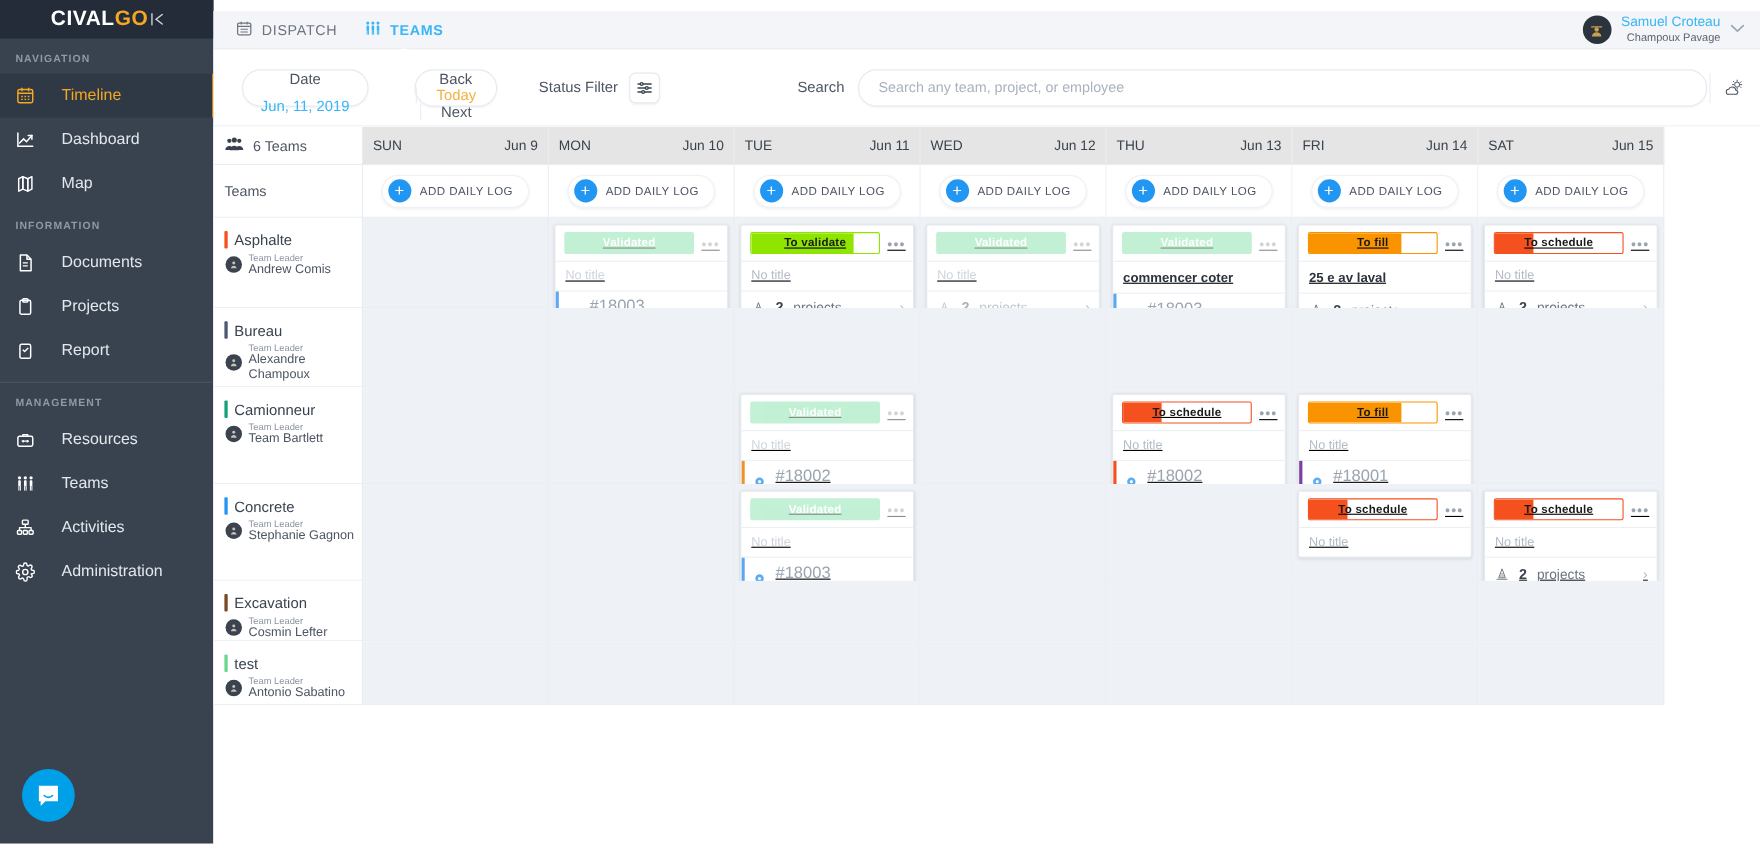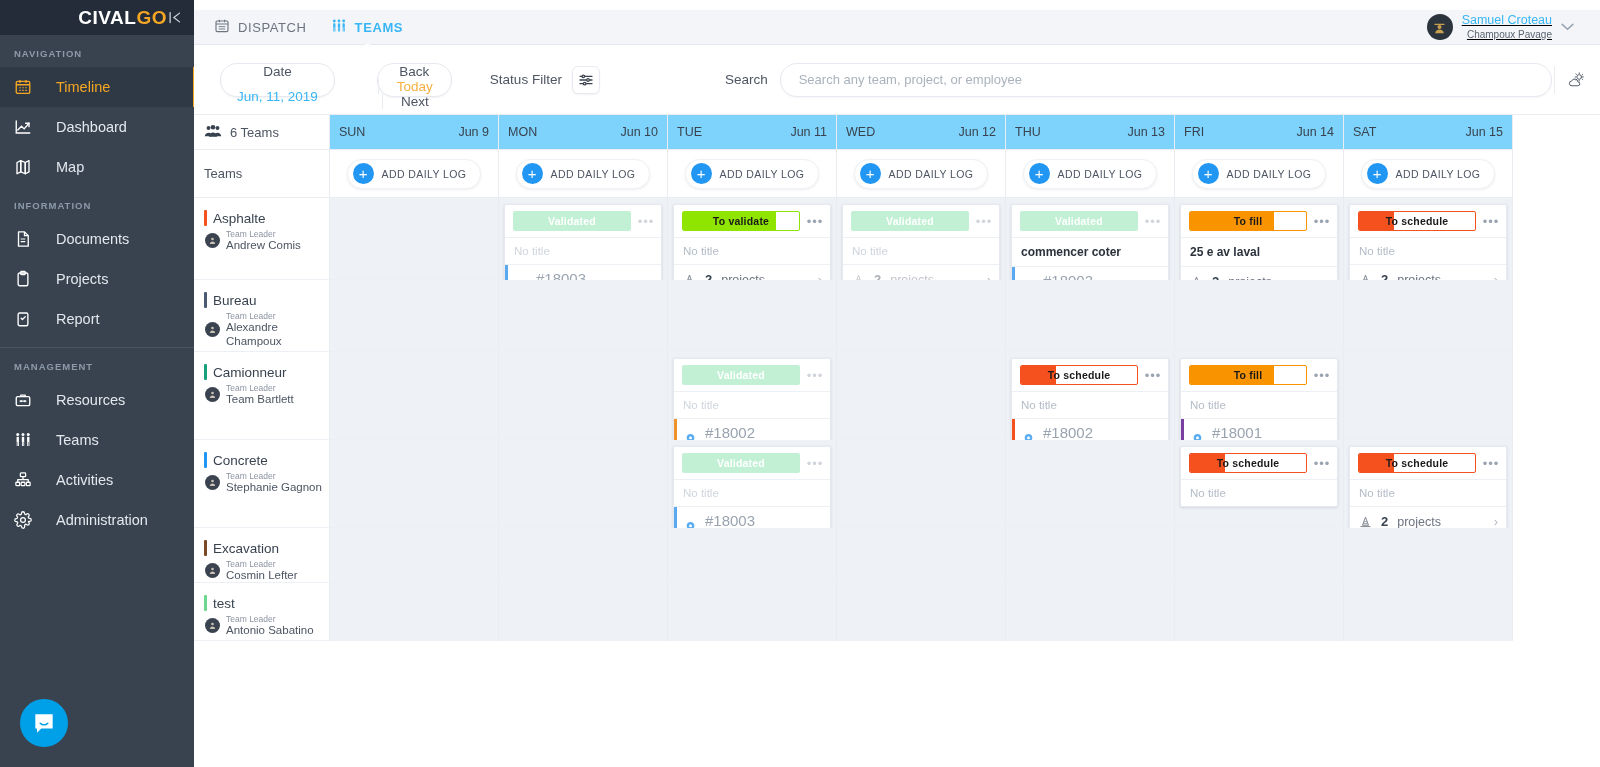--- a/index.html
+++ b/index.html
@@ -12,21 +12,21 @@
   .app { position: relative; width: 1600px; height: 767px; display: flex; }
 
   
   .sidebar {
     width: 194px; height: 767px; background: #39434f;
     display: flex; flex-direction: column; flex: 0 0 194px;
     position: relative;
   }
   .logo-bar {
     height: 35px; background: #232c38; display: flex; align-items: center;
-    justify-content: flex-end; padding: 0 12px 0 14px;
+    justify-content: center; padding: 0 12px 0 14px;
   }
   .logo { font-size: 19px; font-weight: bold; letter-spacing: .5px; display:flex; align-items:center; }
   .logo .c1 { color: #ffffff; }
   .logo .c2 { color: #f5a623; }
   .collapse-icon { color: #cfd6de; font-size: 13px; display:flex; align-items:center; }
   .collapse-icon svg { width:15px; height:15px; }
 
   .nav-section-title {
     color: #8d9aaa; font-size: 9.5px; letter-spacing: 1px;
     padding: 13px 0 8px 14px; font-weight: bold;
@@ -68,23 +68,22 @@
   .tab { display: flex; align-items: center; gap: 8px; font-size: 13px; letter-spacing: .6px;
          color: #6d7480; cursor: pointer; height: 100%; position: relative;}
   .tab svg { width: 16px; height: 16px; }
   .tab.active { color: #38b6f5; font-weight: bold; }
   .tab.active .dot {
     position: absolute; left: 50%; margin-left: -4px; bottom: -12px;
     width: 9px; height: 9px; border-radius: 50%; background: #2196f3;
     box-shadow: 0 0 0 3px #ffffff;
   }
   .user-area {
-    margin-left: auto; display: flex; align-items: center; gap: 9px; padding-right: 26px;
+    margin-left: auto; display: flex; align-items: center; gap: 9px; padding-right: 14px;
     cursor: pointer;
-    text-decoration: underline;
   }
   .avatar {
     width: 26px; height: 26px; border-radius: 50%; background: #2b333d;
     display:flex; align-items:center; justify-content:center;
   }
   .avatar svg { width:15px; height:15px; }
   .user-names { display: flex; flex-direction: column; align-items: flex-end; line-height: 1.25; }
   .user-name { color: #38b6f5; font-size: 12.5px; }
   .user-org { color: #5b6471; font-size: 10px; }
   .caret { color: #9aa4b0; font-size: 11px; }
@@ -146,21 +145,21 @@
   }
   .hdr-teams {
     height: 35px; display: flex; align-items: center; gap: 8px; padding-left: 10px;
     border-bottom: 1px solid #e9edf2; border-right: 1px solid #e9edf2; background:#fff;
   }
   .hdr-teams svg { width: 18px; height: 14px; color: #39434f; }
   .hdr-teams span { font-size: 13px; color: #4d5562; }
   .hdr-day {
     height: 35px; display: flex; align-items: center; justify-content: space-between;
     padding: 0 9px; border-bottom: 1px solid #e9edf2; border-right: 1px solid #e9edf2;
-    font-size: 12.5px; color: #39434f; background:#7dd3fc;
+    font-size: 12.5px; color: #39434f; background:#e5e5e5;
   }
   .hdr-day .dnum { color: #39434f; }
 
   .sub-teams {
     height: 48px; display: flex; align-items: center; padding-left: 10px;
     border-bottom: 1px solid #e9edf2; border-right: 1px solid #e9edf2;
     font-size: 13px; color: #4d5562; background:#fff;
   }
   .sub-day {
     height: 48px; display: flex; align-items: center; justify-content: center;
@@ -197,21 +196,21 @@
   .tl-name { font-size: 11.5px; color: #4d5562; }
 
   .day-cell {
     border-bottom: 1px solid #eceff3; border-right: 1px solid #e9edf2;
     background: #eef1f5; position: relative; padding: 6px 5px;
   }
 
   
   .log-card {
     background: #fff; border: 1px solid #e6eaf0; border-radius: 2px;
-    box-shadow: 0 1px 3px rgba(30,40,60,.13); overflow: hidden;
+    box-shadow: 0 1px 3px rgba(30,40,60,.13); overflow: hidden; text-decoration: underline;
   }
   .lc-top { display: flex; align-items: center; padding: 6px 4px 6px 8px; gap: 4px; }
   .badge {
     flex: 1; height: 20px; border-radius: 2px; position: relative; overflow: hidden;
     display: flex; align-items: center; justify-content: center;
   }
   .badge .bfill { position: absolute; left: 0; top: 0; bottom: 0; }
   .badge .btxt { position: relative; font-size: 10.5px; font-weight: bold; letter-spacing:.2px; }
   .badge.validated { background: #78dfa2; }
   .badge.validated .btxt { color: #ffffff; }

